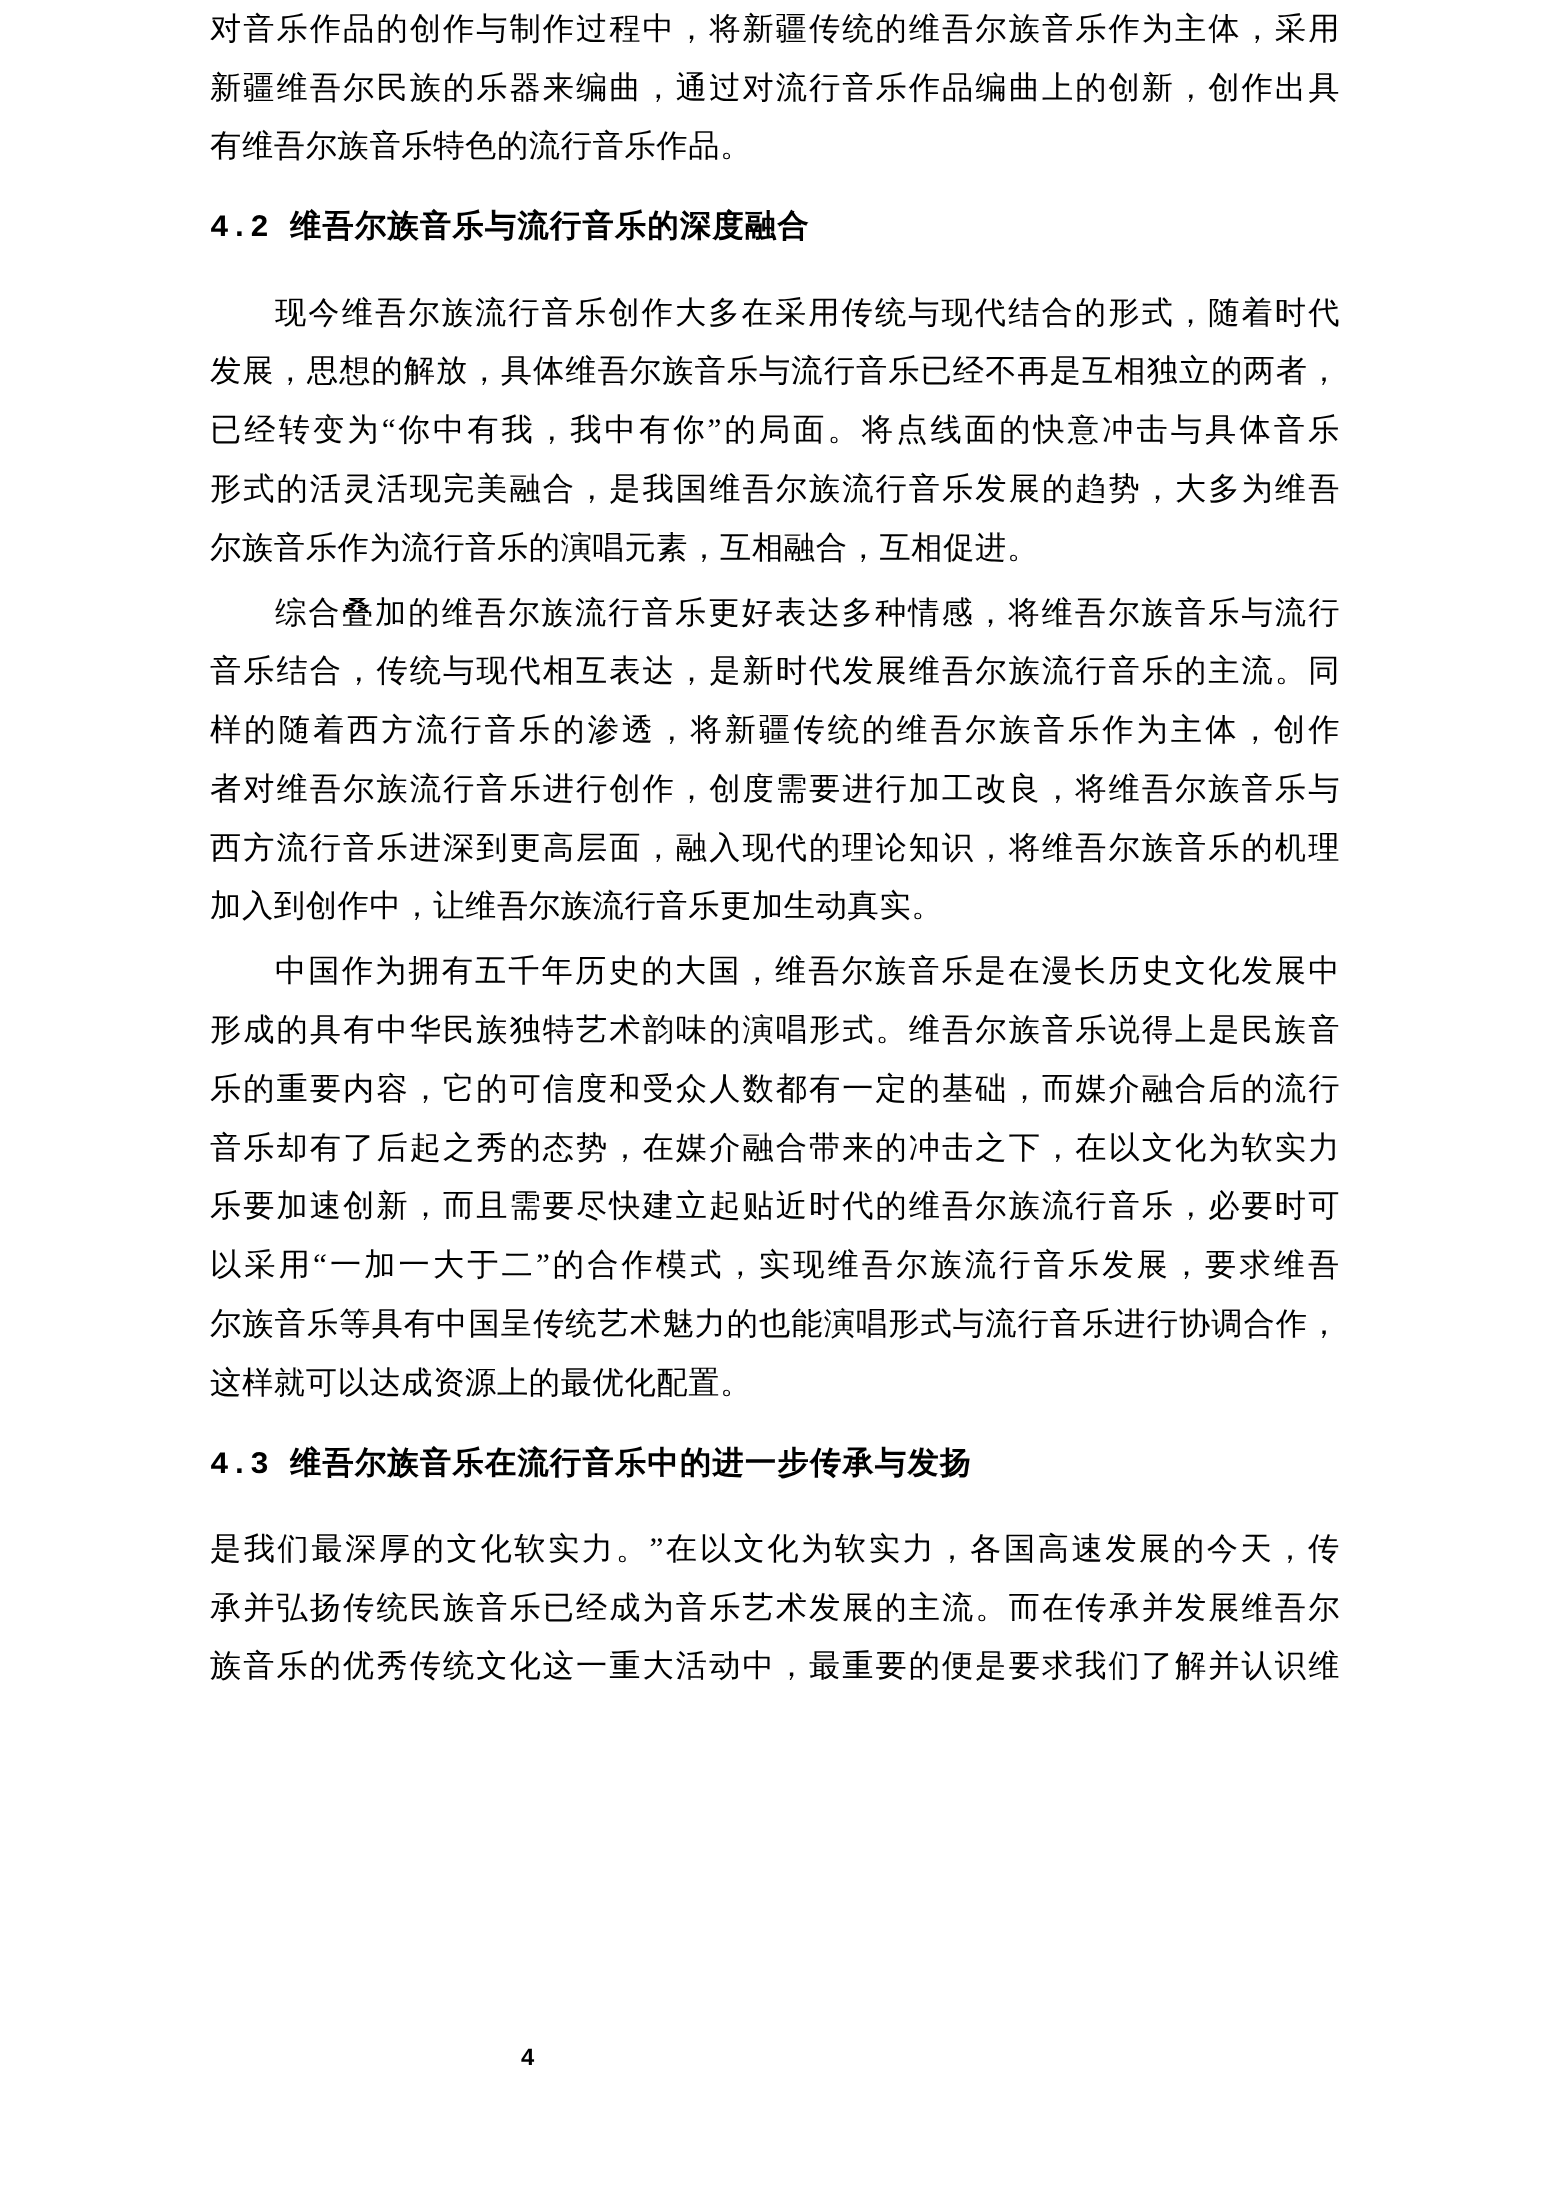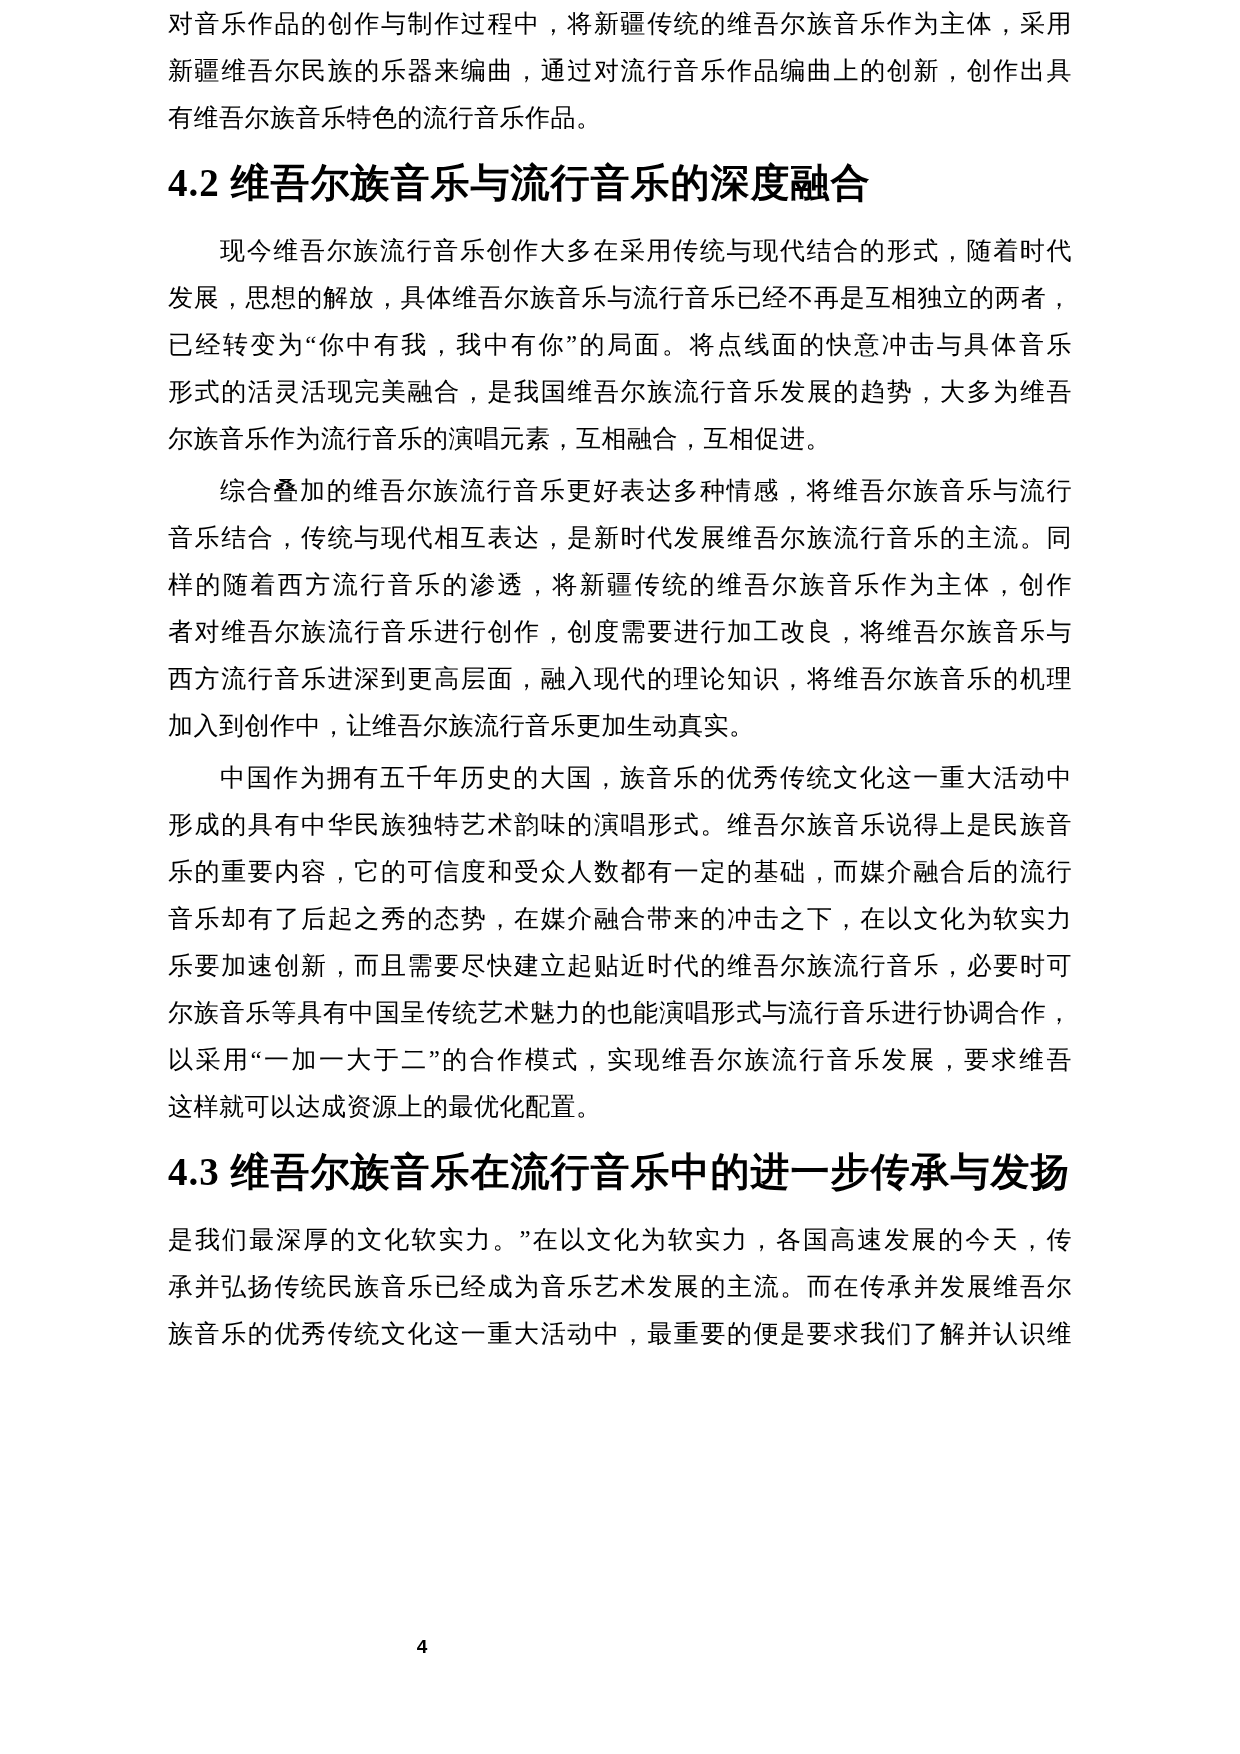--- a/index.html
+++ b/index.html
@@ -34,23 +34,23 @@
     text-align-last: justify;
     letter-spacing: 0.5px;
   }
   .pline.final {
     text-align-last: left;
   }
   .pline.indent {
     text-indent: 52px;
   }
   .heading {
-    font-family: Liberation Serif, serif;
+    font-family: Liberation Mono, monospace;
     font-weight: bold;
-    font-size: 39px;
+    font-size: 25px;
     line-height: 44px;
     margin: 20px 0 22px 0;
     letter-spacing: 1px;
     text-align: right;
     text-align-last: left;
   }
   .page-number {
     position: absolute;
     top: 1636px;
     left: 402px;
@@ -82,27 +82,27 @@
       </div>
       <div class="paragraph">
         <div class="pline indent">综合叠加的维吾尔族流行音乐更好表达多种情感，将维吾尔族音乐与流行</div>
         <div class="pline">音乐结合，传统与现代相互表达，是新时代发展维吾尔族流行音乐的主流。同</div>
         <div class="pline">样的随着西方流行音乐的渗透，将新疆传统的维吾尔族音乐作为主体，创作</div>
         <div class="pline">者对维吾尔族流行音乐进行创作，创度需要进行加工改良，将维吾尔族音乐与</div>
         <div class="pline">西方流行音乐进深到更高层面，融入现代的理论知识，将维吾尔族音乐的机理</div>
         <div class="pline final">加入到创作中，让维吾尔族流行音乐更加生动真实。</div>
       </div>
       <div class="paragraph">
-        <div class="pline indent">中国作为拥有五千年历史的大国，族音乐的优秀传统文化这一重大活动中</div>
+        <div class="pline indent">中国作为拥有五千年历史的大国，维吾尔族音乐是在漫长历史文化发展中</div>
         <div class="pline">形成的具有中华民族独特艺术韵味的演唱形式。维吾尔族音乐说得上是民族音</div>
         <div class="pline">乐的重要内容，它的可信度和受众人数都有一定的基础，而媒介融合后的流行</div>
         <div class="pline">音乐却有了后起之秀的态势，在媒介融合带来的冲击之下，在以文化为软实力</div>
         <div class="pline">乐要加速创新，而且需要尽快建立起贴近时代的维吾尔族流行音乐，必要时可</div>
+        <div class="pline">以采用“一加一大于二”的合作模式，实现维吾尔族流行音乐发展，要求维吾</div>
         <div class="pline">尔族音乐等具有中国呈传统艺术魅力的也能演唱形式与流行音乐进行协调合作，</div>
-        <div class="pline">以采用“一加一大于二”的合作模式，实现维吾尔族流行音乐发展，要求维吾</div>
         <div class="pline final">这样就可以达成资源上的最优化配置。</div>
       </div>
       <h2 class="heading">4.3 维吾尔族音乐在流行音乐中的进一步传承与发扬</h2>
       <div class="paragraph">
         <div class="pline">是我们最深厚的文化软实力。”在以文化为软实力，各国高速发展的今天，传</div>
         <div class="pline">承并弘扬传统民族音乐已经成为音乐艺术发展的主流。而在传承并发展维吾尔</div>
         <div class="pline">族音乐的优秀传统文化这一重大活动中，最重要的便是要求我们了解并认识维</div>
       </div>
     </main>
   <div class="page-number">4</div>

